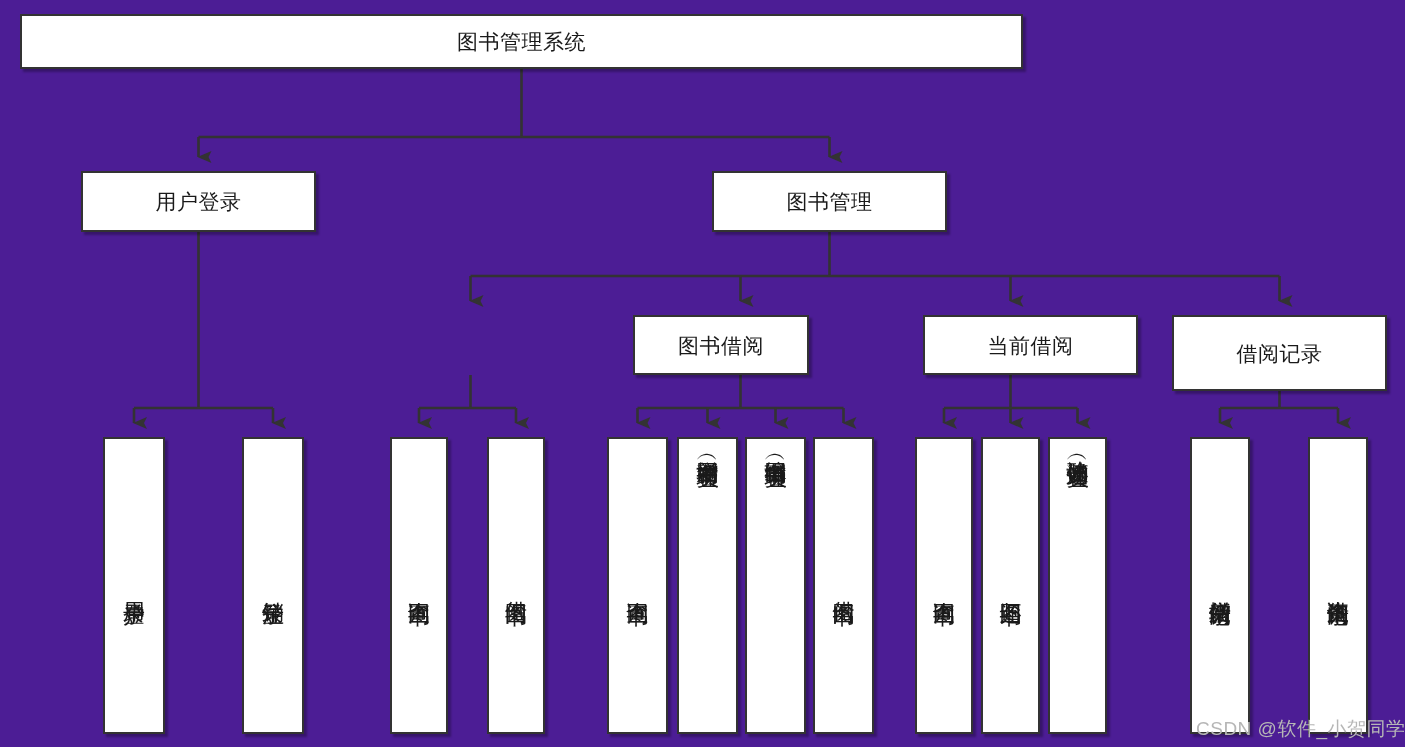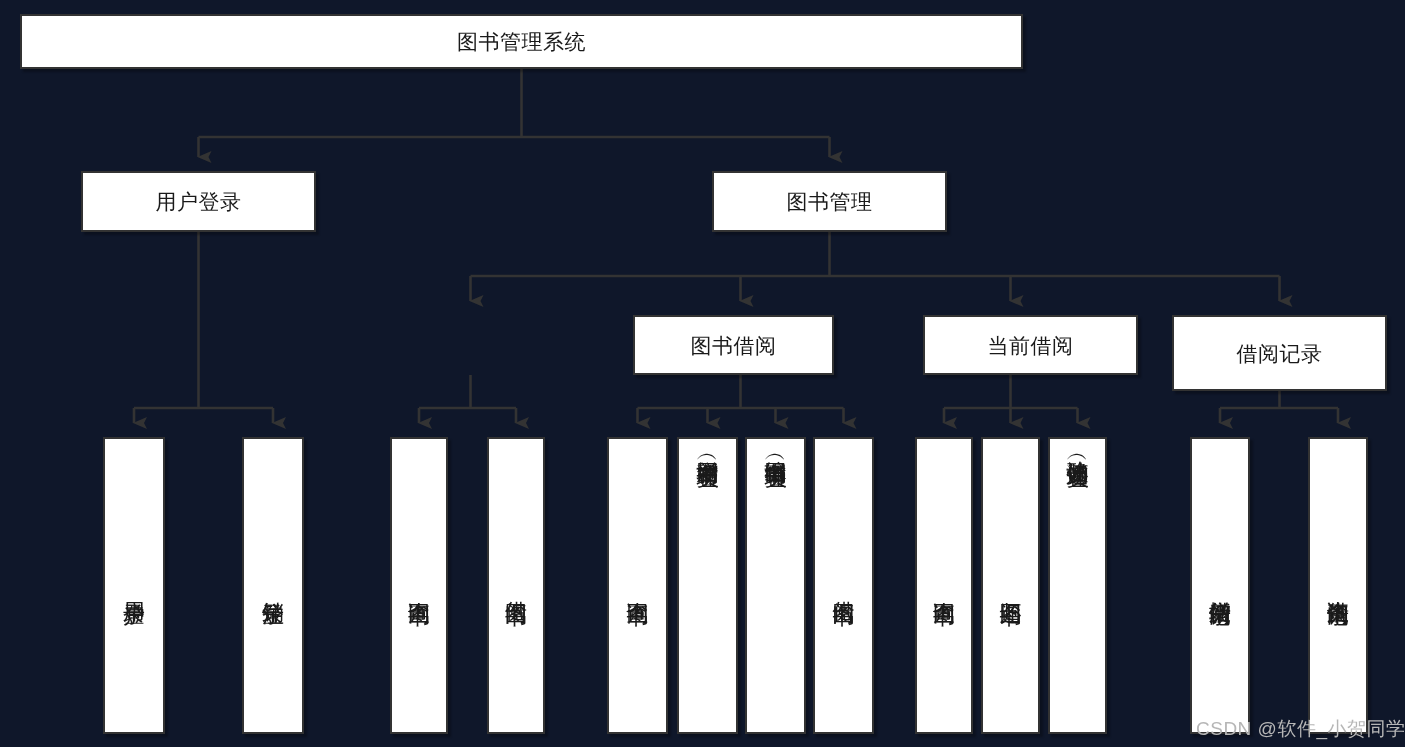--- a/index.html
+++ b/index.html
@@ -4,21 +4,21 @@
 <style>
   html, body {
     margin: 0;
     padding: 0;
     background: #ffffff;
   }
   #canvas {
     position: relative;
     width: 1405px;
     height: 747px;
-    background: #0f172a;
+    background: #4c1d95;
     font-family: "Liberation Sans", "DejaVu Sans", sans-serif;
     overflow: hidden;
   }
   svg.links {
     position: absolute;
     left: 0;
     top: 0;
     width: 1405px;
     height: 747px;
     pointer-events: none;
@@ -122,21 +122,21 @@
     <span class="label">图书管理系统</span>
   </div>
 
   <div class="node horiz" style="left: 81px; top: 171px; width: 235px; height: 61px;">
     <span class="label">用户登录</span>
   </div>
   <div class="node horiz" style="left: 712px; top: 171px; width: 235px; height: 61px;">
     <span class="label">图书管理</span>
   </div>
 
-  <div class="node horiz" style="left: 633px; top: 315px; width: 201px; height: 60px;">
+  <div class="node horiz" style="left: 633px; top: 315px; width: 176px; height: 60px;">
     <span class="label">图书借阅</span>
   </div>
   <div class="node horiz" style="left: 923px; top: 315px; width: 215px; height: 60px;">
     <span class="label">当前借阅</span>
   </div>
   <div class="node horiz" style="left: 1172px; top: 315px; width: 215px; height: 76px;">
     <span class="label">借阅记录</span>
   </div>
 
   <div class="node vert mid" style="left: 103px; top: 437px; width: 62px; height: 297px;">

